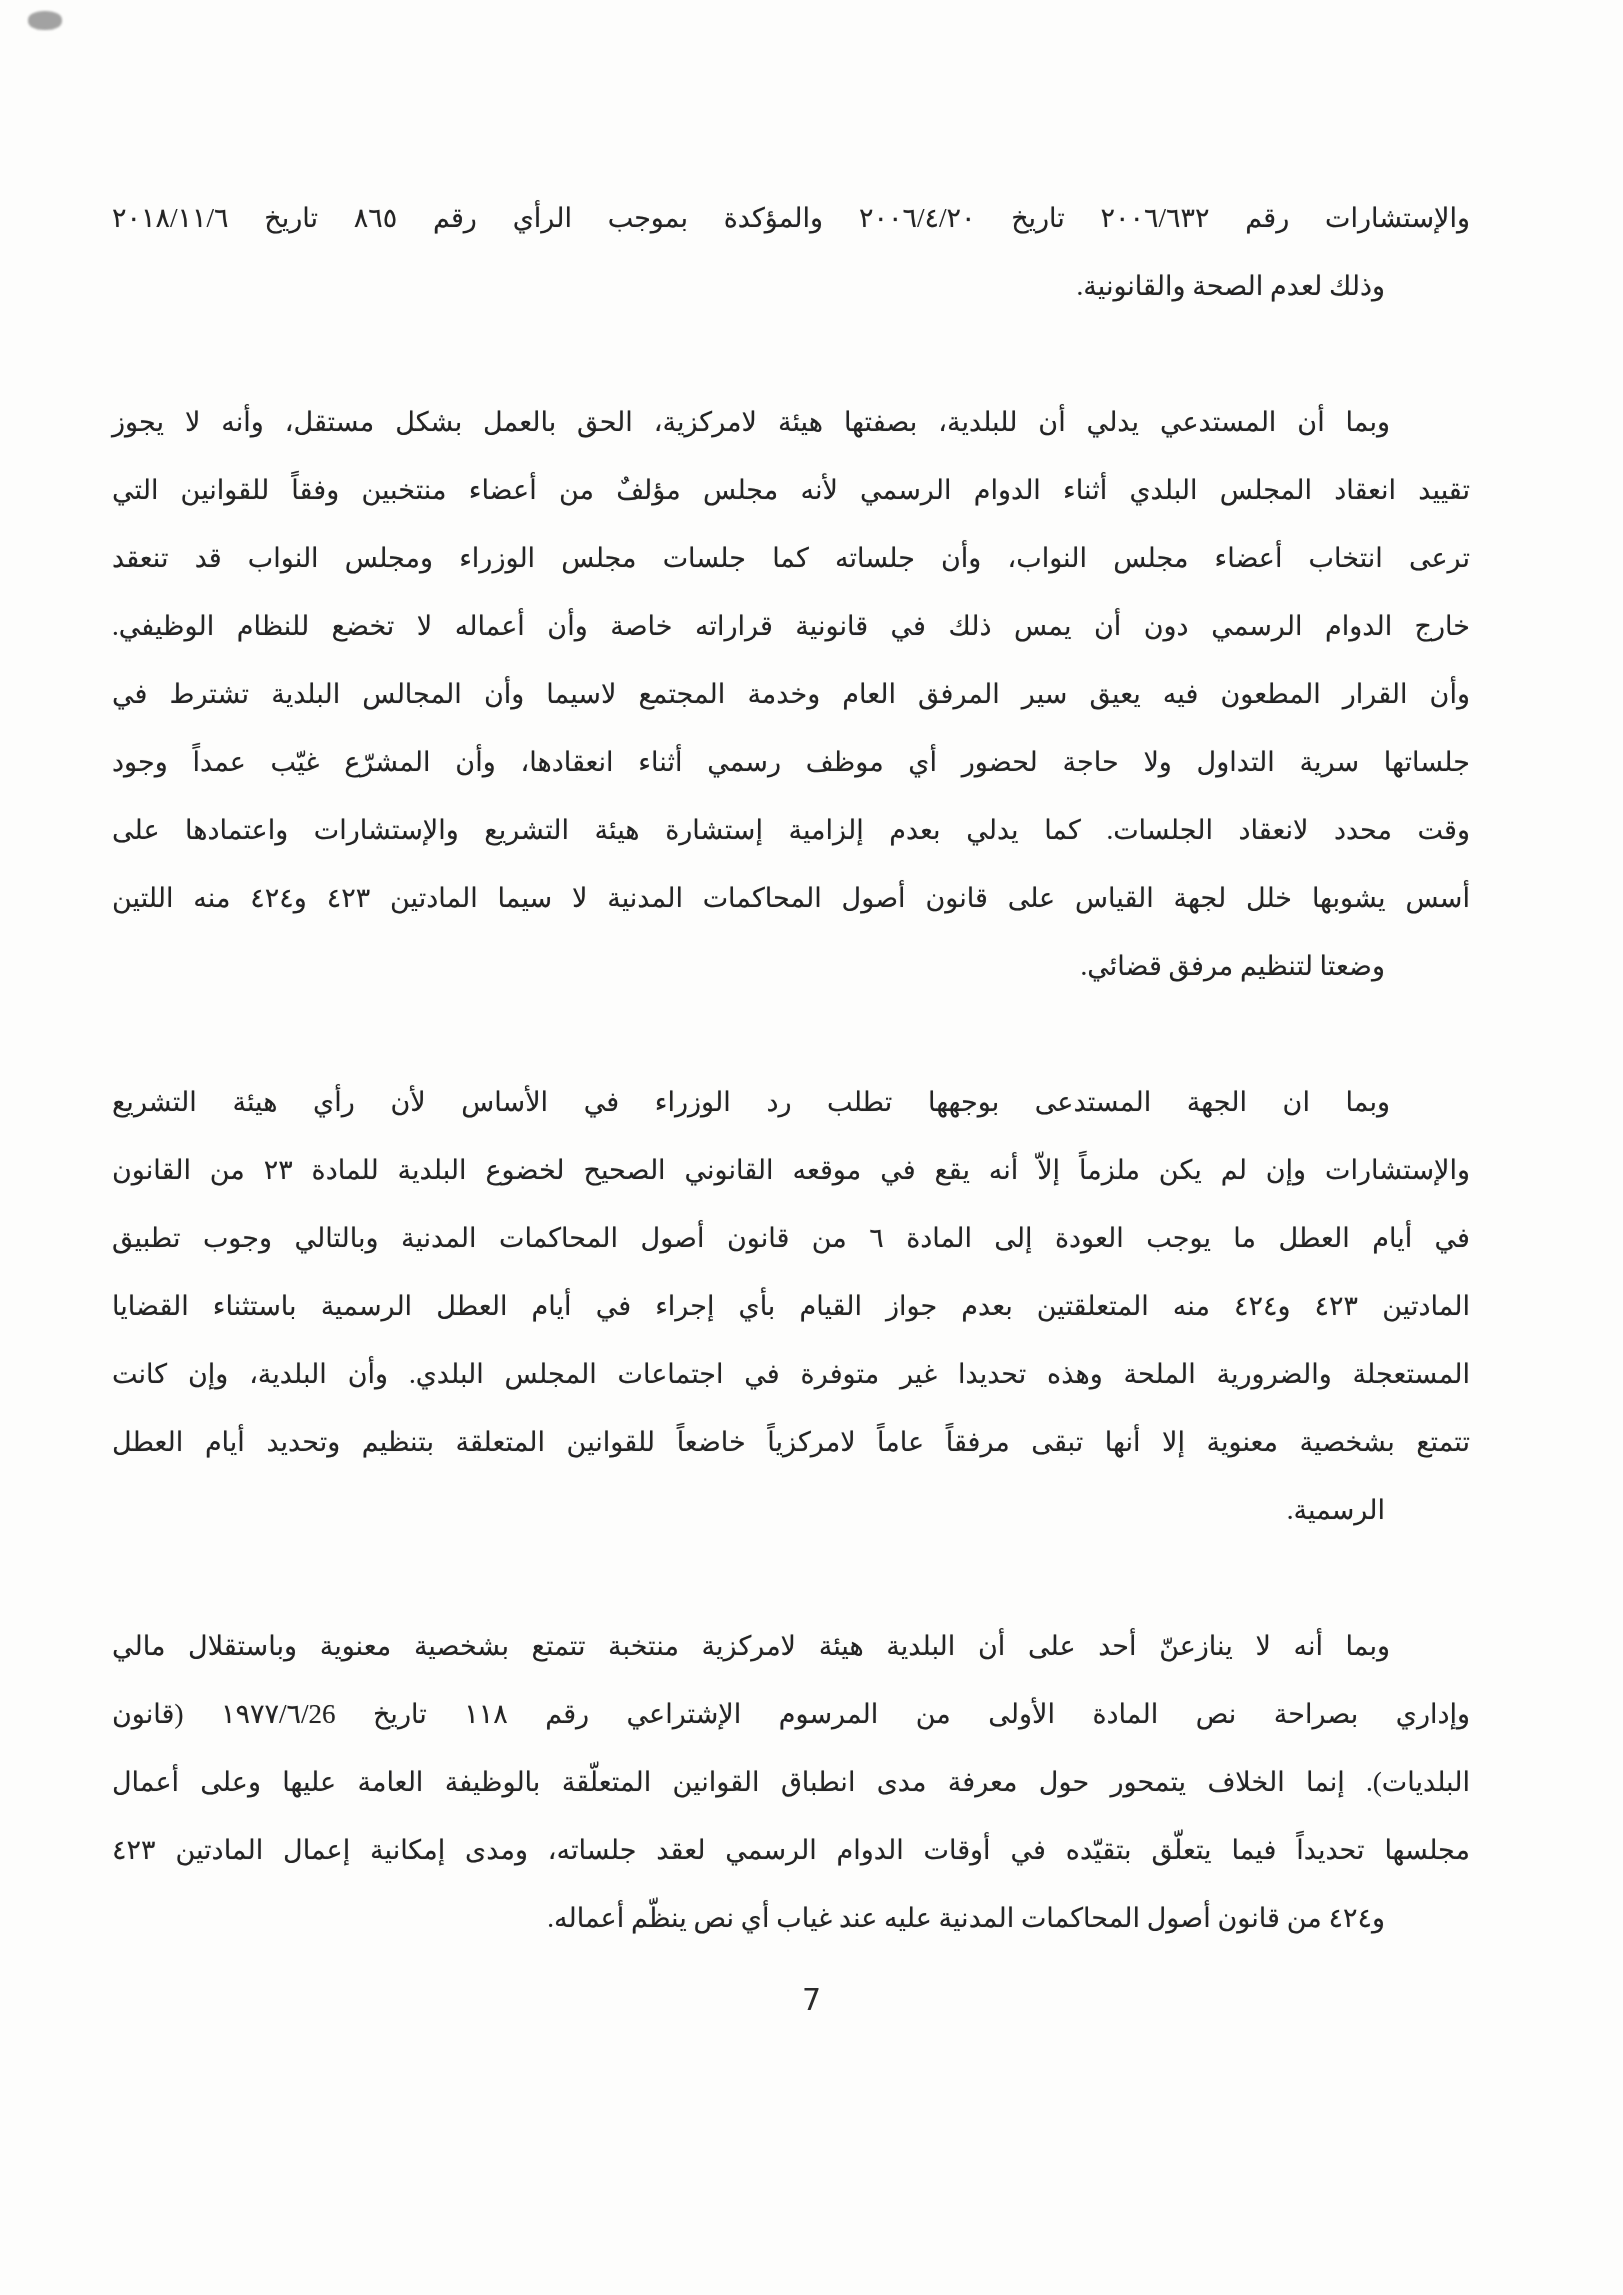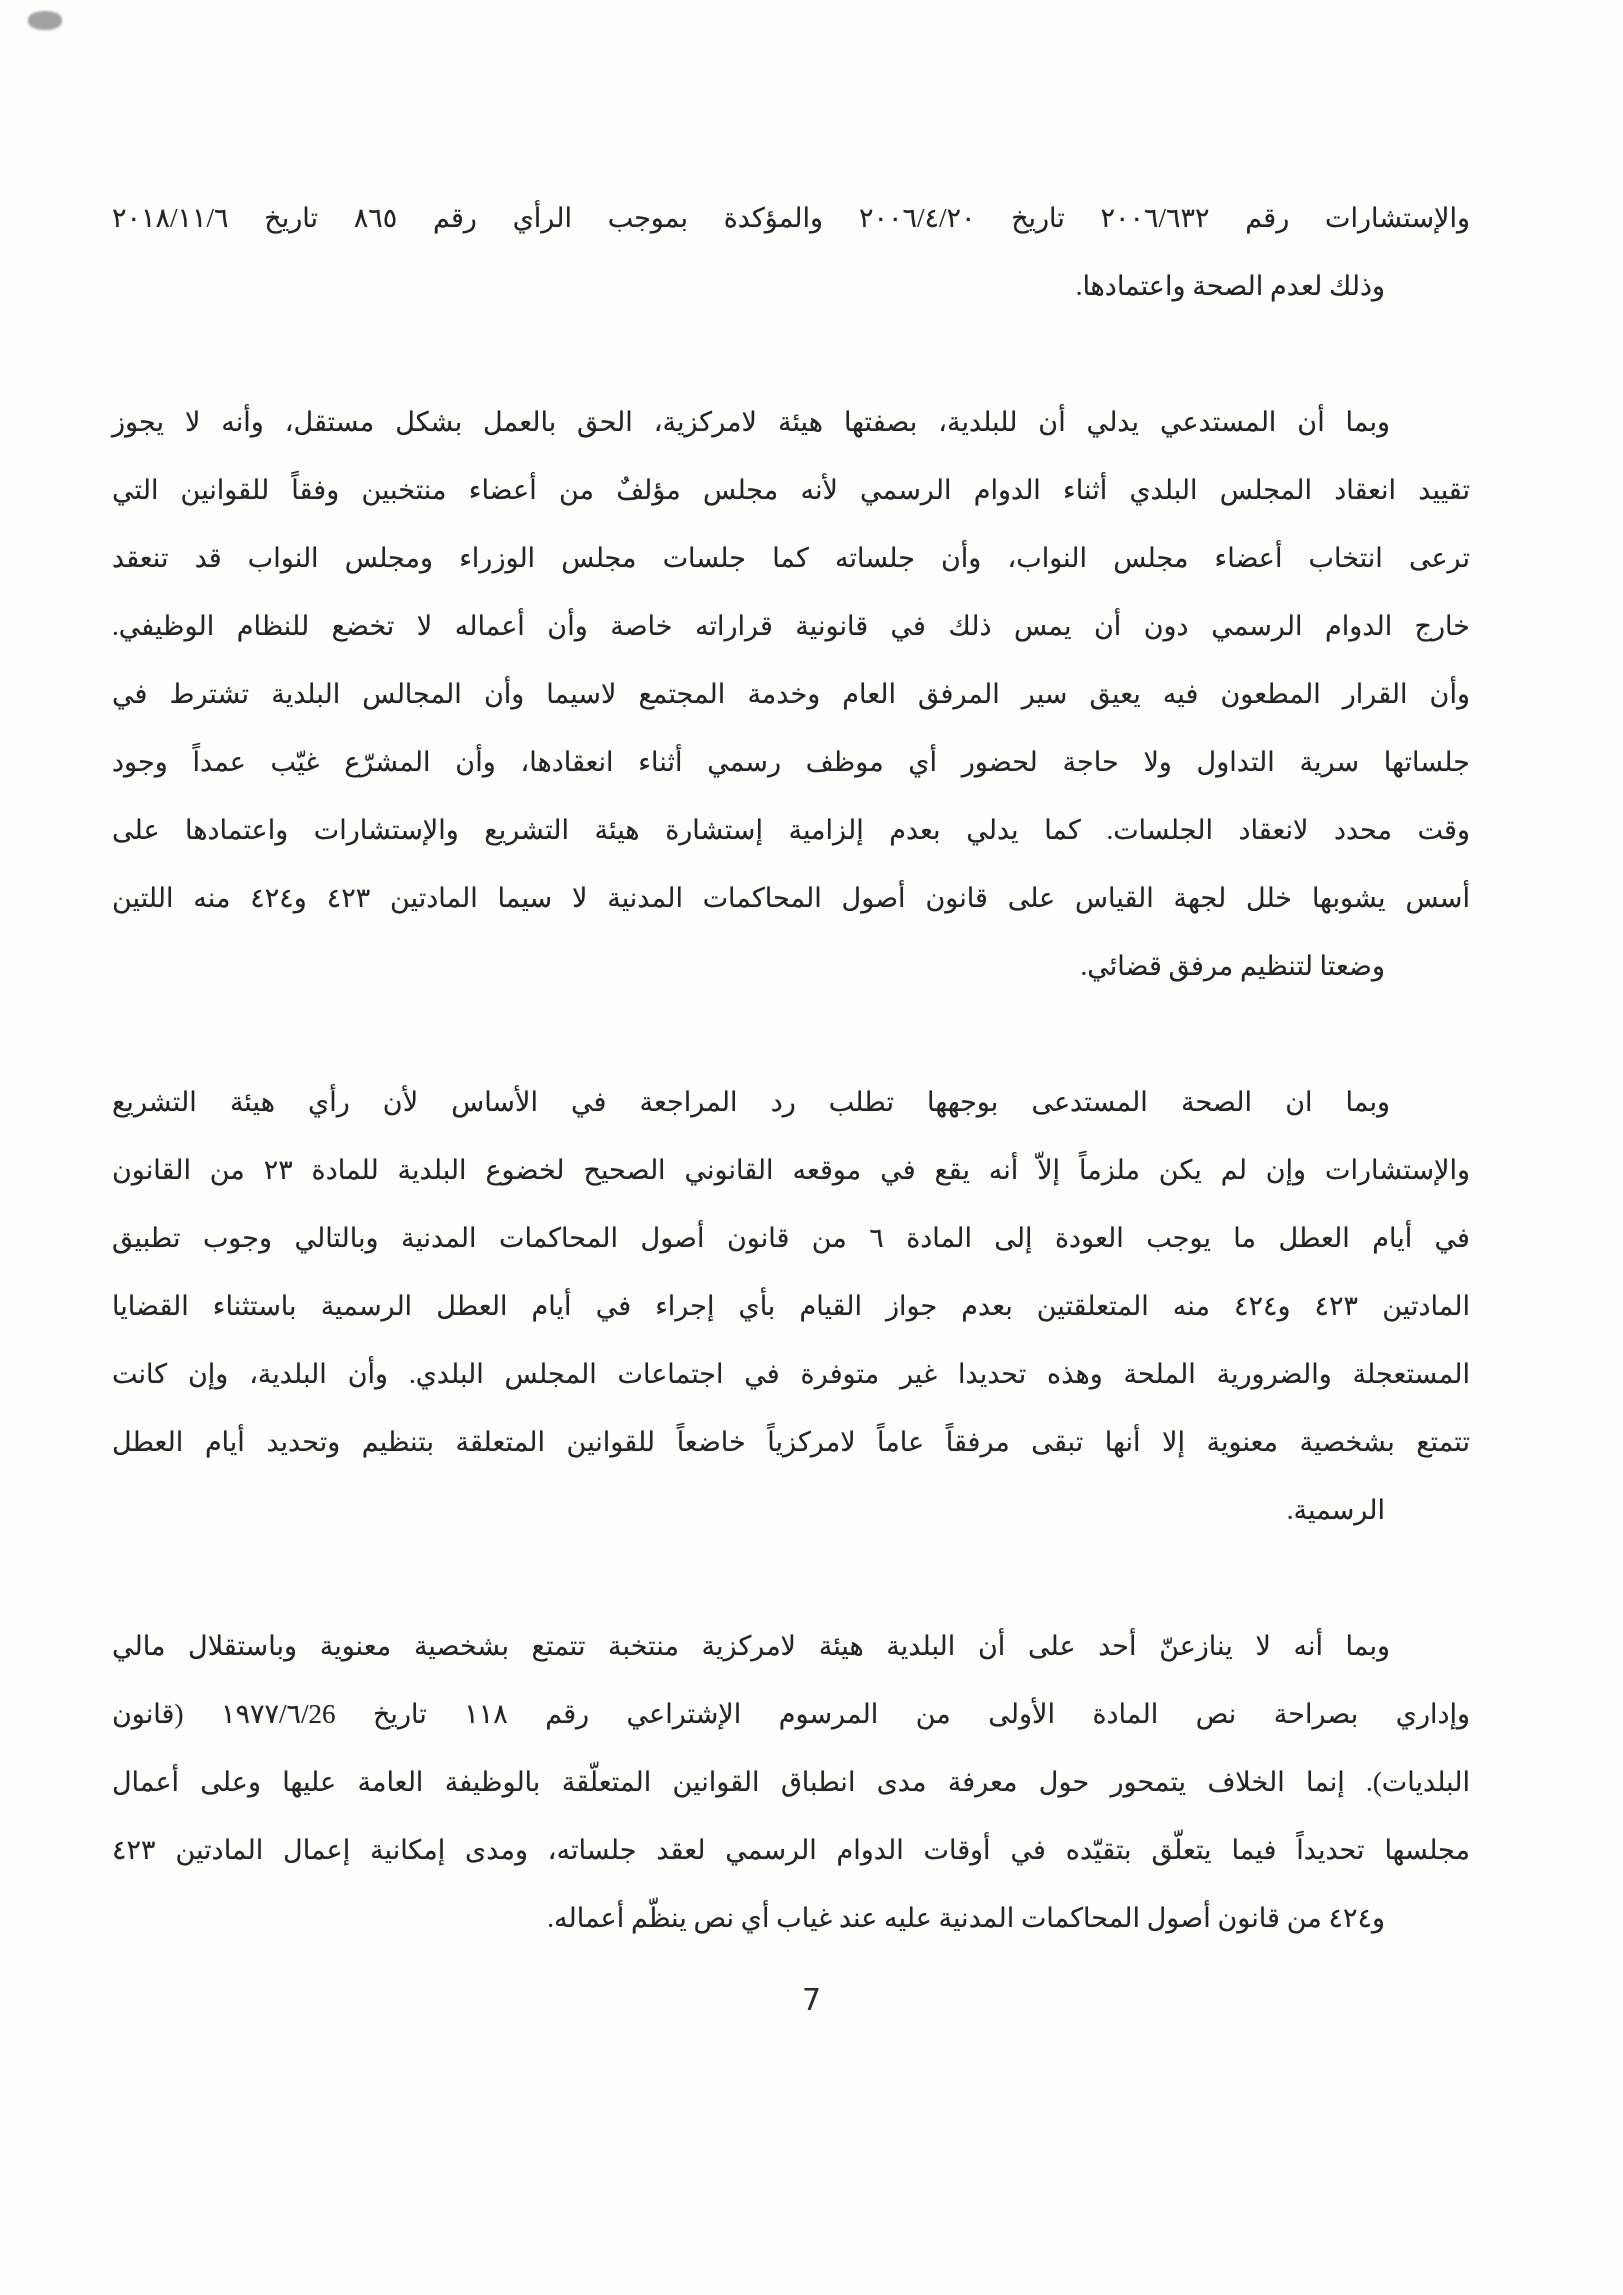--- a/index.html
+++ b/index.html
@@ -70,37 +70,37 @@
 <body>
 
 <div class="page">
 
   <div class="scan-artifact"></div>
 
   <div class="content">
 
     <div class="para">
       <div class="line">والإستشارات رقم ٢٠٠٦/٦٣٢ تاريخ ٢٠٠٦/٤/٢٠ والمؤكدة بموجب الرأي رقم ٨٦٥ تاريخ ٢٠١٨/١١/٦</div>
-      <div class="line end">وذلك لعدم الصحة واعتمادها.</div>
+      <div class="line end">وذلك لعدم الصحة والقانونية.</div>
     </div>
 
     <div class="para">
       <div class="line first">وبما أن المستدعي يدلي أن للبلدية، بصفتها هيئة لامركزية، الحق بالعمل بشكل مستقل، وأنه لا يجوز</div>
       <div class="line">تقييد انعقاد المجلس البلدي أثناء الدوام الرسمي لأنه مجلس مؤلفٌ من أعضاء منتخبين وفقاً للقوانين التي</div>
       <div class="line">ترعى انتخاب أعضاء مجلس النواب، وأن جلساته كما جلسات مجلس الوزراء ومجلس النواب قد تنعقد</div>
       <div class="line">خارج الدوام الرسمي دون أن يمس ذلك في قانونية قراراته خاصة وأن أعماله لا تخضع للنظام الوظيفي.</div>
       <div class="line">وأن القرار المطعون فيه يعيق سير المرفق العام وخدمة المجتمع لاسيما وأن المجالس البلدية تشترط في</div>
       <div class="line">جلساتها سرية التداول ولا حاجة لحضور أي موظف رسمي أثناء انعقادها، وأن المشرّع غيّب عمداً وجود</div>
       <div class="line">وقت محدد لانعقاد الجلسات. كما يدلي بعدم إلزامية إستشارة هيئة التشريع والإستشارات واعتمادها على</div>
       <div class="line">أسس يشوبها خلل لجهة القياس على قانون أصول المحاكمات المدنية لا سيما المادتين ٤٢٣ و٤٢٤ منه اللتين</div>
       <div class="line end">وضعتا لتنظيم مرفق قضائي.</div>
     </div>
 
     <div class="para">
-      <div class="line first">وبما ان الصحة المستدعى بوجهها تطلب رد المراجعة في الأساس لأن رأي هيئة التشريع</div>
+      <div class="line first">وبما ان الجهة المستدعى بوجهها تطلب رد الوزراء في الأساس لأن رأي هيئة التشريع</div>
       <div class="line">والإستشارات وإن لم يكن ملزماً إلاّ أنه يقع في موقعه القانوني الصحيح لخضوع البلدية للمادة ٢٣ من القانون</div>
       <div class="line">في أيام العطل ما يوجب العودة إلى المادة ٦ من قانون أصول المحاكمات المدنية وبالتالي وجوب تطبيق</div>
       <div class="line">المادتين ٤٢٣ و٤٢٤ منه المتعلقتين بعدم جواز القيام بأي إجراء في أيام العطل الرسمية باستثناء القضايا</div>
       <div class="line">المستعجلة والضرورية الملحة وهذه تحديدا غير متوفرة في اجتماعات المجلس البلدي. وأن البلدية، وإن كانت</div>
       <div class="line">تتمتع بشخصية معنوية إلا أنها تبقى مرفقاً عاماً لامركزياً خاضعاً للقوانين المتعلقة بتنظيم وتحديد أيام العطل</div>
       <div class="line end">الرسمية.</div>
     </div>
 
     <div class="para">
       <div class="line first">وبما أنه لا ينازعنّ أحد على أن البلدية هيئة لامركزية منتخبة تتمتع بشخصية معنوية وباستقلال مالي</div>

